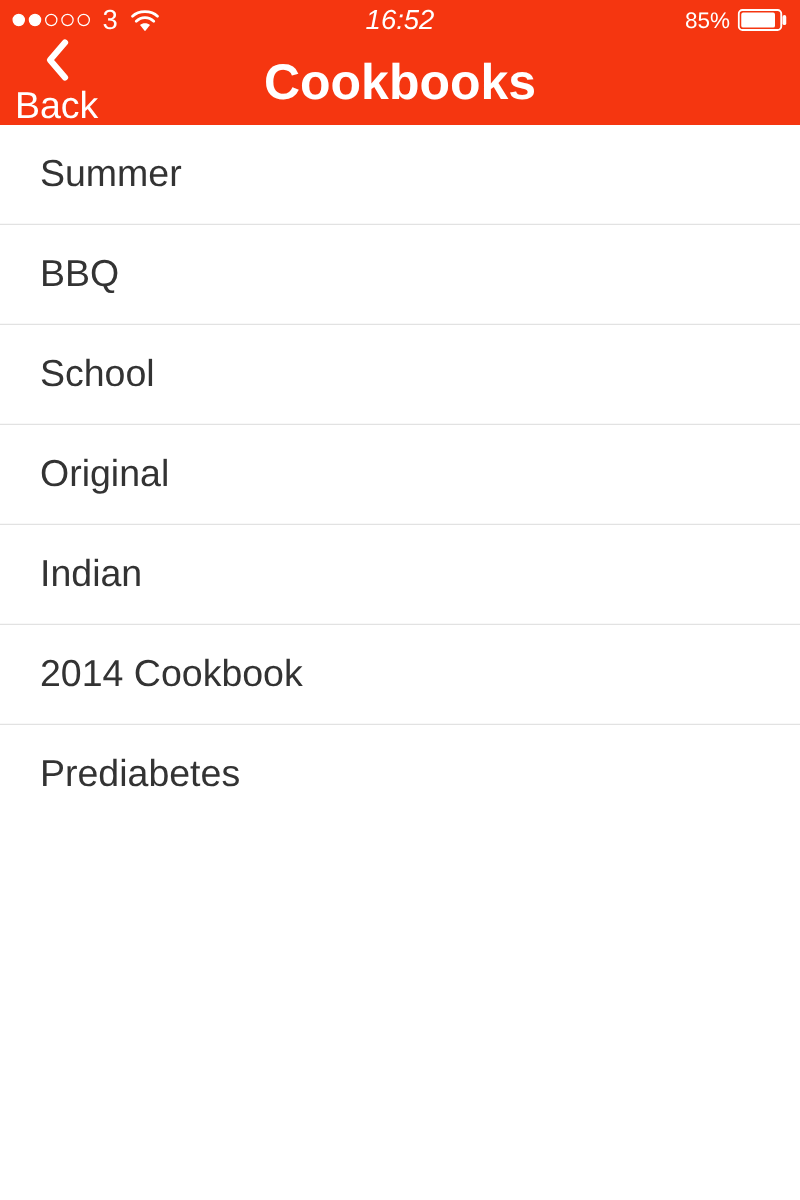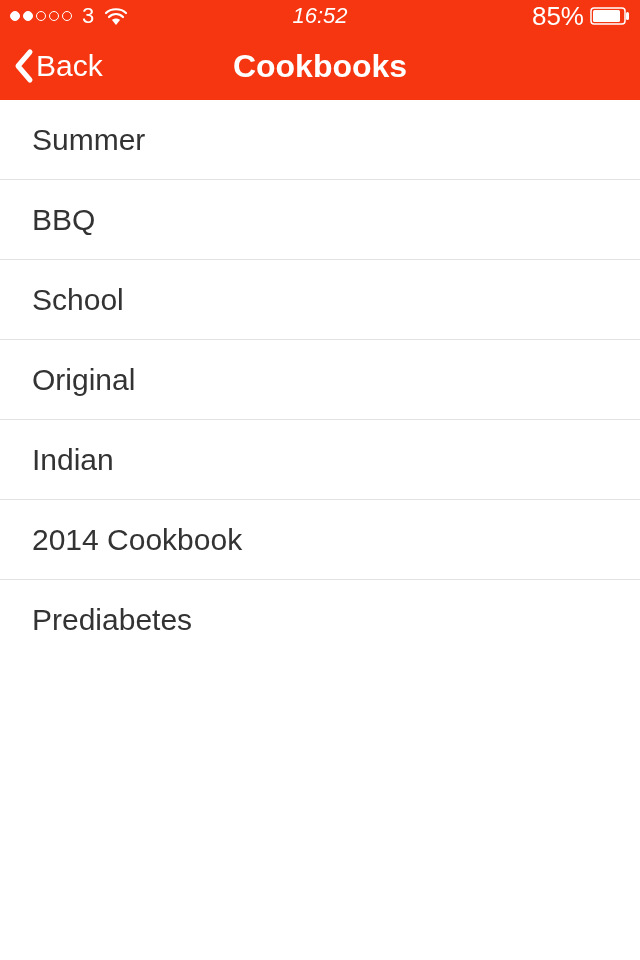--- a/index.html
+++ b/index.html
@@ -45,21 +45,21 @@
     left: 50%;
     transform: translateX(-50%);
     font-size: 22px;
     font-weight: 500;
     font-style: italic;
   }
   .status-right {
     display: flex;
     align-items: center;
     gap: 6px;
-    font-size: 26px;
+    font-size: 18px;
   }
   .battery {
     display: inline-flex;
     align-items: center;
   }
   .nav-bar {
     height: 68px;
     background: #f53610;
     display: flex;
     align-items: center;
@@ -67,30 +67,31 @@
     padding: 0 12px;
   }
   .back-button {
     display: flex;
     align-items: center;
     color: #ffffff;
     font-size: 30px;
     font-weight: 300;
     gap: 2px;
     cursor: pointer;
+    flex-direction: column;
   }
   .chevron {
     display: inline-flex;
   }
   .nav-title {
     position: absolute;
     left: 50%;
     transform: translateX(-50%);
     color: #ffffff;
-    font-size: 32px;
+    font-size: 40px;
     font-weight: 600;
   }
   .list {
     background: #ffffff;
   }
   .list-item {
     height: 80px;
     display: flex;
     align-items: center;
     padding: 0 32px;

